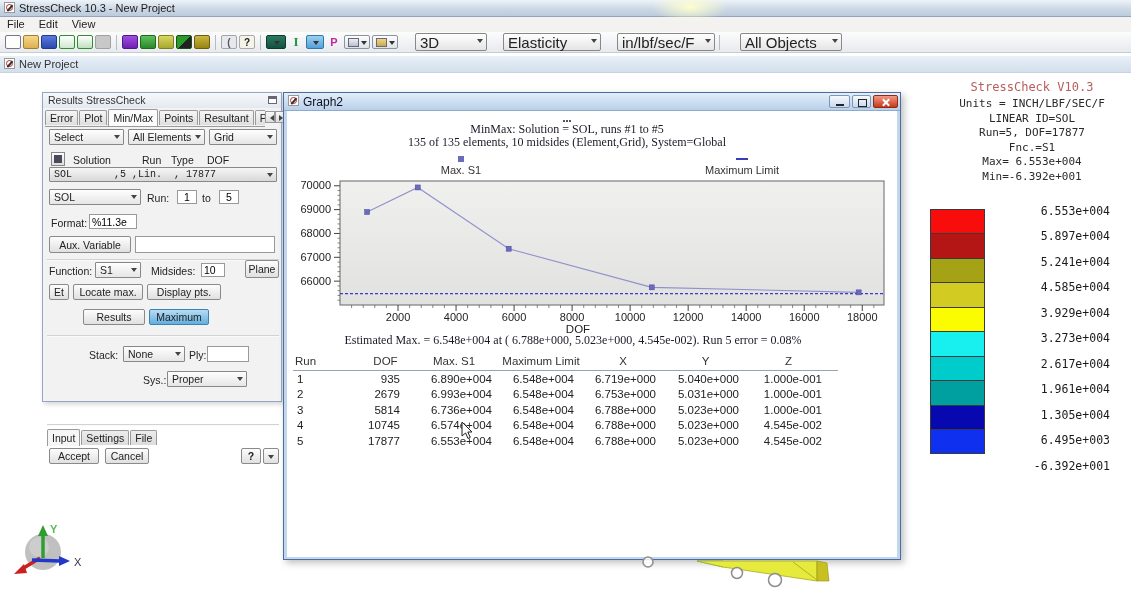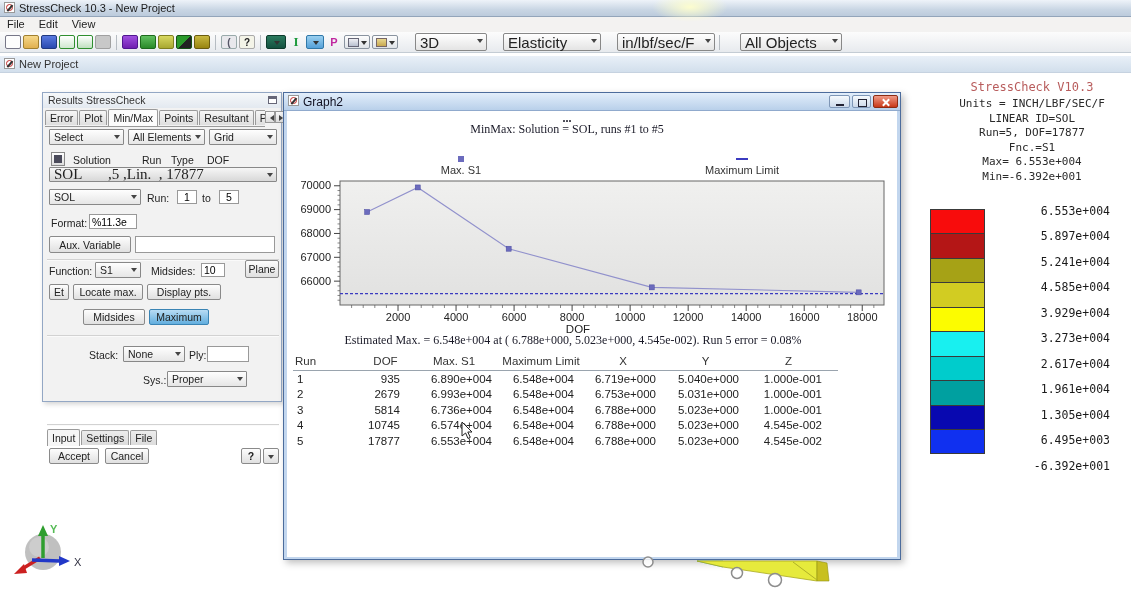--- a/index.html
+++ b/index.html
@@ -60,21 +60,21 @@
   #rp-dock::before{content:"";display:block;height:2px;background:#667}
   #rp-tabs{position:absolute;left:2px;top:16px;width:220px;height:17px;overflow:hidden;white-space:nowrap;border-bottom:1px solid #9a9a9a}
   .tab{display:inline-block;height:13px;padding:1px 4px 0;border:1px solid #9a9a9a;border-bottom:none;background:linear-gradient(#f6f6f6,#dedede);margin-right:1px;border-radius:2px 2px 0 0;font-size:10.5px}
   .tab.active{background:#fcfcfc;padding-top:2px;height:14px}
   .tab-arr{position:absolute;width:10px;height:12px;top:18px;background:linear-gradient(#fafafa,#ddd);border:1px solid #999;box-sizing:border-box}
   .tab-arr::after{content:"";position:absolute;left:2px;top:3px;border:3px solid transparent}
   #tab-al{left:222px}#tab-al::after{border-right:4px solid #444;left:1px}
   #tab-ar{left:232px}#tab-ar::after{border-left:4px solid #444;left:3px}
   .chk{position:absolute;width:14px;height:14px;background:linear-gradient(#fff,#ddd);border:1px solid #888;box-sizing:border-box}
   .chk::before{content:"";position:absolute;left:2px;top:2px;width:8px;height:8px;background:#4a4a5a}
-  #rp .mono{font-family:Liberation Serif, serif;font-size:15px;white-space:pre}
+  #rp .mono{font-family:Liberation Mono, monospace;font-size:10px;white-space:pre}
   #rp-tabs2{position:absolute;left:4px;top:336px;white-space:nowrap}
   #rp-tabs2 .tab{background:linear-gradient(#ececec,#dcdcdc)}
   #rp-tabs2 .tab.active{background:#f6f6f6}
   .morebtn::after{content:"";border:3.5px solid transparent;border-top:4.5px solid #444;margin-top:4px}
   
   #gw{left:283px;top:92px;width:618px;height:468px;border:1px solid #4c6c9c;background:#c2d6ee;box-shadow:3px 3px 7px rgba(0,0,0,.25);box-sizing:border-box}
   #gw-title{position:absolute;left:0;top:0;width:100%;height:17px;background:linear-gradient(#e2eefb,#b9d0ea);border-bottom:1px solid #90aacd}
   #gw-title .t{position:absolute;left:19px;top:2px;font-size:12px;color:#112}
   .wbtn{position:absolute;top:2px;height:13px;background:linear-gradient(#f6fafd,#ccd9ea);border:1px solid #7e96b6;border-radius:2px;box-sizing:border-box}
   #gw-min{left:545px;width:21px}
@@ -255,21 +255,21 @@
       <span>Et</span>
     </div>
   <div class="btn" style="left:30px;top:191px;width:70px;height:16px">
       <span>Locate max.</span>
     </div>
   <div class="btn" style="left:104px;top:191px;width:74px;height:16px">
       <span>Display pts.</span>
     </div>
 
   <div class="btn" style="left:40px;top:216px;width:62px;height:16px">
-      <span>Midsides</span>
+      <span>Results</span>
     </div>
   <div class="btn btn-blue" style="left:106px;top:216px;width:60px;height:16px">
       <span>Maximum</span>
     </div>
 
   <div class="groove" style="left:4px;top:242px;width:232px"></div>
 
   <span class="lbl" style="left:46px;top:256px">Stack:</span>
   <div class="combo" style="left:80px;top:253px;width:62px;height:16px">
       <span>None</span>
@@ -301,20 +301,21 @@
   <div id="gw-title">
     <span class="sc-logo" style="left:4px;top:2px"></span>
     <span class="t">Graph2</span>
     <span class="wbtn" id="gw-min"></span>
     <span class="wbtn" id="gw-max"></span>
     <span class="wbtn" id="gw-close"></span>
   </div>
   <div id="gwc">
     <div class="gser" id="g-dots">...</div>
     <div class="gser" id="g-l1">MinMax: Solution = SOL, runs #1 to #5</div>
+    <div class="gser" id="g-l2">135 of 135 elements, 10 midsides (Element,Grid), System=Global</div>
     <span id="lg-sq" style="background: rgb(107, 107, 189);"></span>
     <span class="lgtxt" id="lg1">Max. S1</span>
     <span id="lg-dash" style="background: rgb(59, 59, 192);"></span>
     <span class="lgtxt" id="lg2">Maximum Limit</span>
     <svg id="chart" width="610" height="200">
         <defs>
           <linearGradient id="pg" x1="0" y1="0" x2="0" y2="1">
             <stop offset="0" stop-color="#f0f0ef"></stop>
             <stop offset="1" stop-color="#e1e1e0"></stop>
           </linearGradient>

